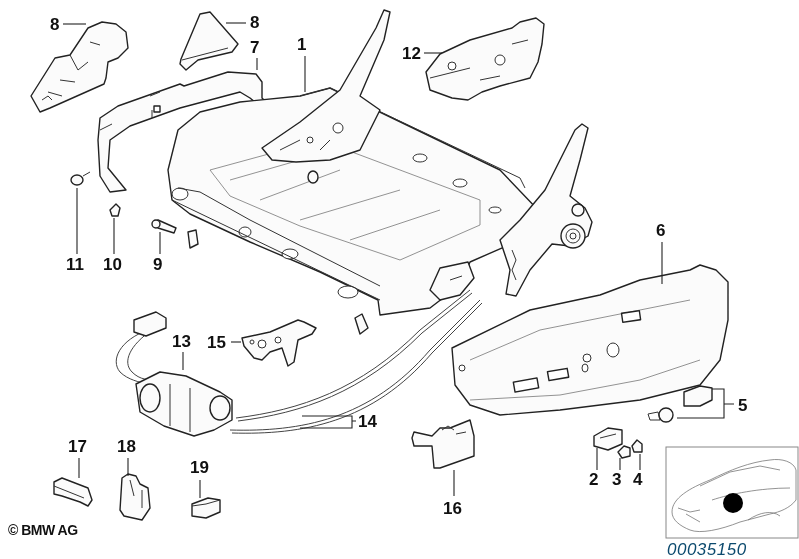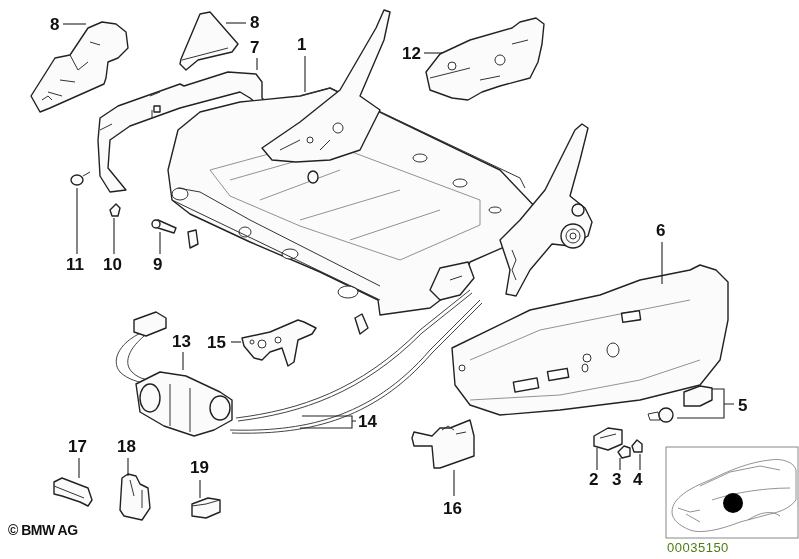--- a/index.html
+++ b/index.html
@@ -7,21 +7,21 @@
   #diagram { position:absolute; left:0; top:0; width:799px; height:559px; }
   .lbl { font-family:"Liberation Sans", sans-serif; font-weight:bold; font-size:17px; fill:#111; }
   .part { fill:#fbfbfb; stroke:#222; stroke-width:1.4; stroke-linejoin:round; stroke-linecap:round; }
   .partw { fill:#ffffff; stroke:#222; stroke-width:1.4; stroke-linejoin:round; stroke-linecap:round; }
   .thin { fill:none; stroke:#777; stroke-width:0.8; }
   .detail { fill:none; stroke:#333; stroke-width:1; }
   .leader { fill:none; stroke:#222; stroke-width:1.1; }
   .hole { fill:#fff; stroke:#333; stroke-width:1; }
   .cable { fill:none; stroke:#444; stroke-width:1; }
   .copyright { position:absolute; left:8px; top:522px; font-size:14px; font-weight:bold; color:#111; letter-spacing:-0.5px; }
-  .docnum { position:absolute; left:667px; top:540px; font-size:13px; color:#4d7c0f; letter-spacing:0.5px; }
+  .docnum { position:absolute; left:667px; top:540px; font-size:17px; color:#0c4a6e; letter-spacing:0.5px;font-style:italic; }
 </style>
 </head>
 <body>
 
 <svg id="diagram" viewBox="0 0 799 559" xmlns="http://www.w3.org/2000/svg">
 
   <g>
     <path class="part" d="M31,96 L55,58 L70,55 L88,28 L102,22 L116,24 L126,32 L128,48 L118,58 L108,62 L106,78 L104,84 L50,108 L40,112 Z"></path>
     <path class="detail" d="M70,55 L78,70 L88,62 M60,80 L75,82 M48,92 L62,96 M90,42 L100,45"></path>
     <path class="detail" d="M42,100 L48,96 L52,100"></path>

